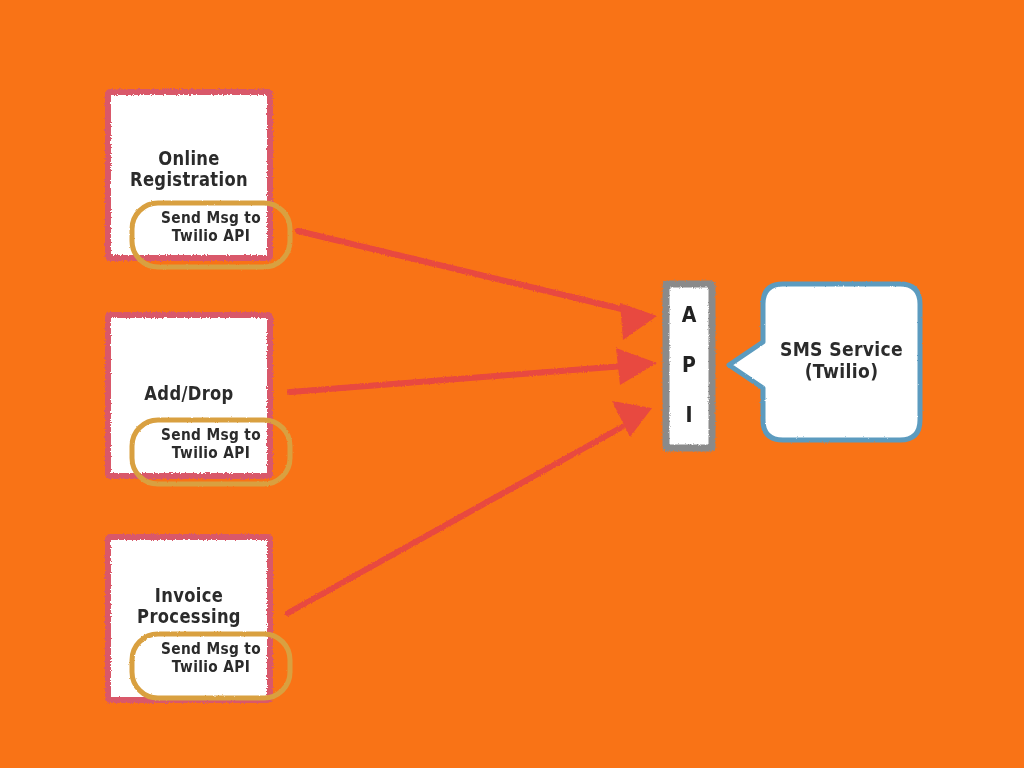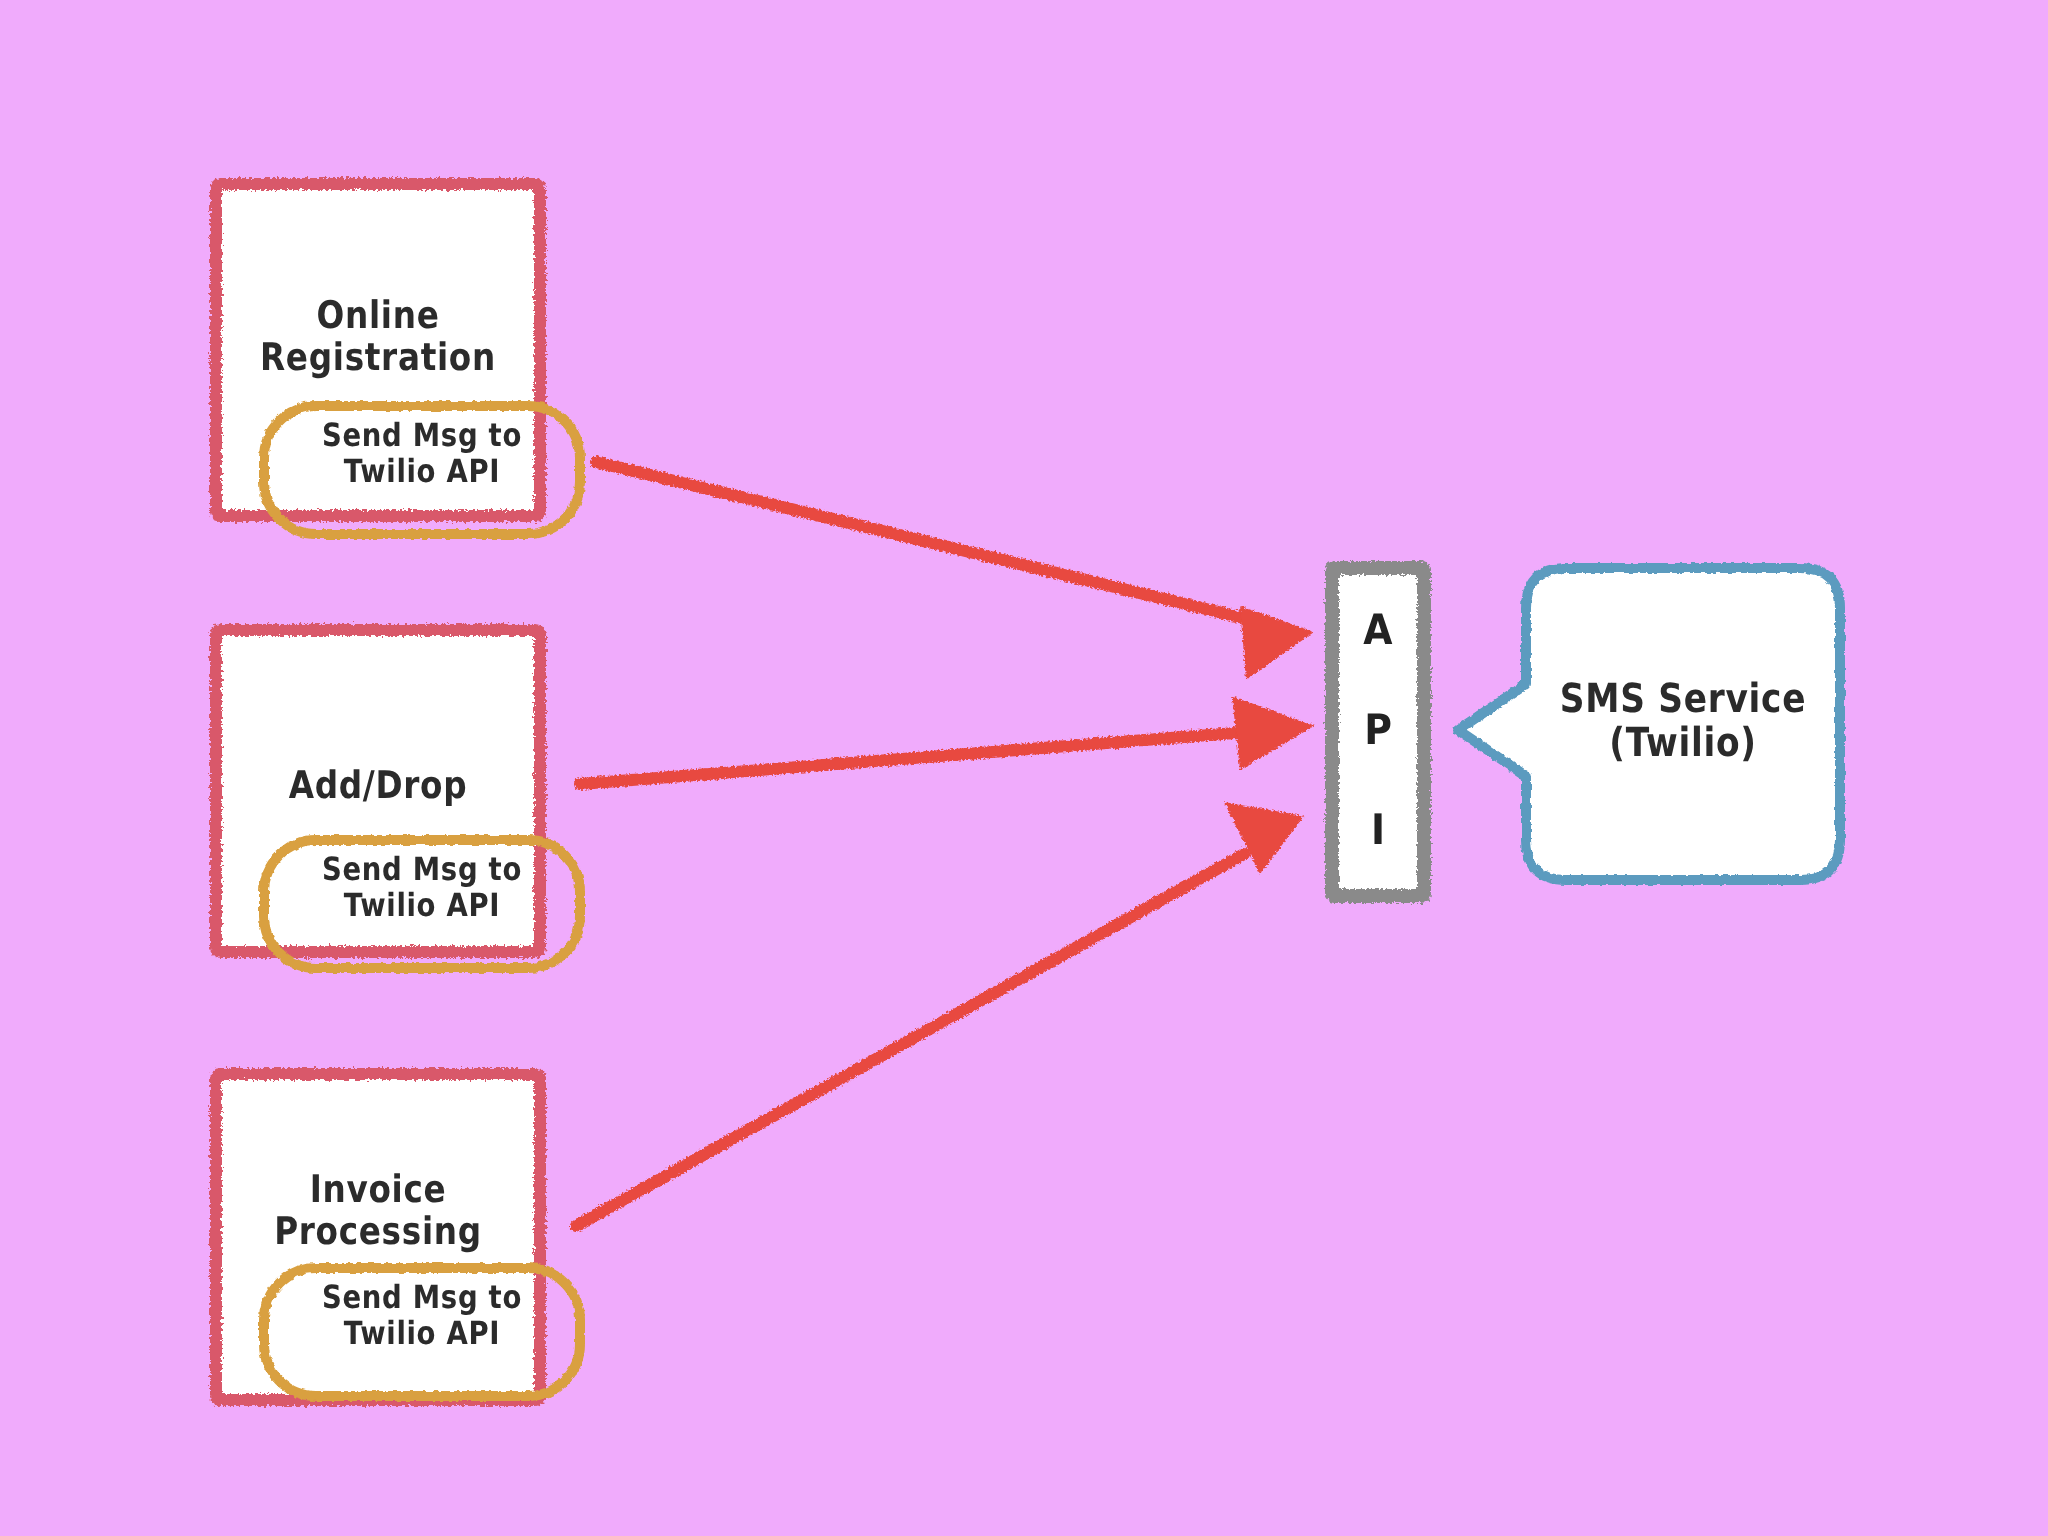--- a/index.html
+++ b/index.html
@@ -11,21 +11,21 @@
   body {
     width: 1024px;
     height: 768px;
     font-family: "DejaVu Sans", sans-serif;
     overflow: hidden;
   }
   #canvas {
     position: relative;
     width: 1024px;
     height: 768px;
-    background: #f0abfc;
+    background: #f97316;
   }
   #sketch {
     position: absolute;
     left: 0;
     top: 0;
     width: 1024px;
     height: 768px;
   }
   .label {
     position: absolute;

